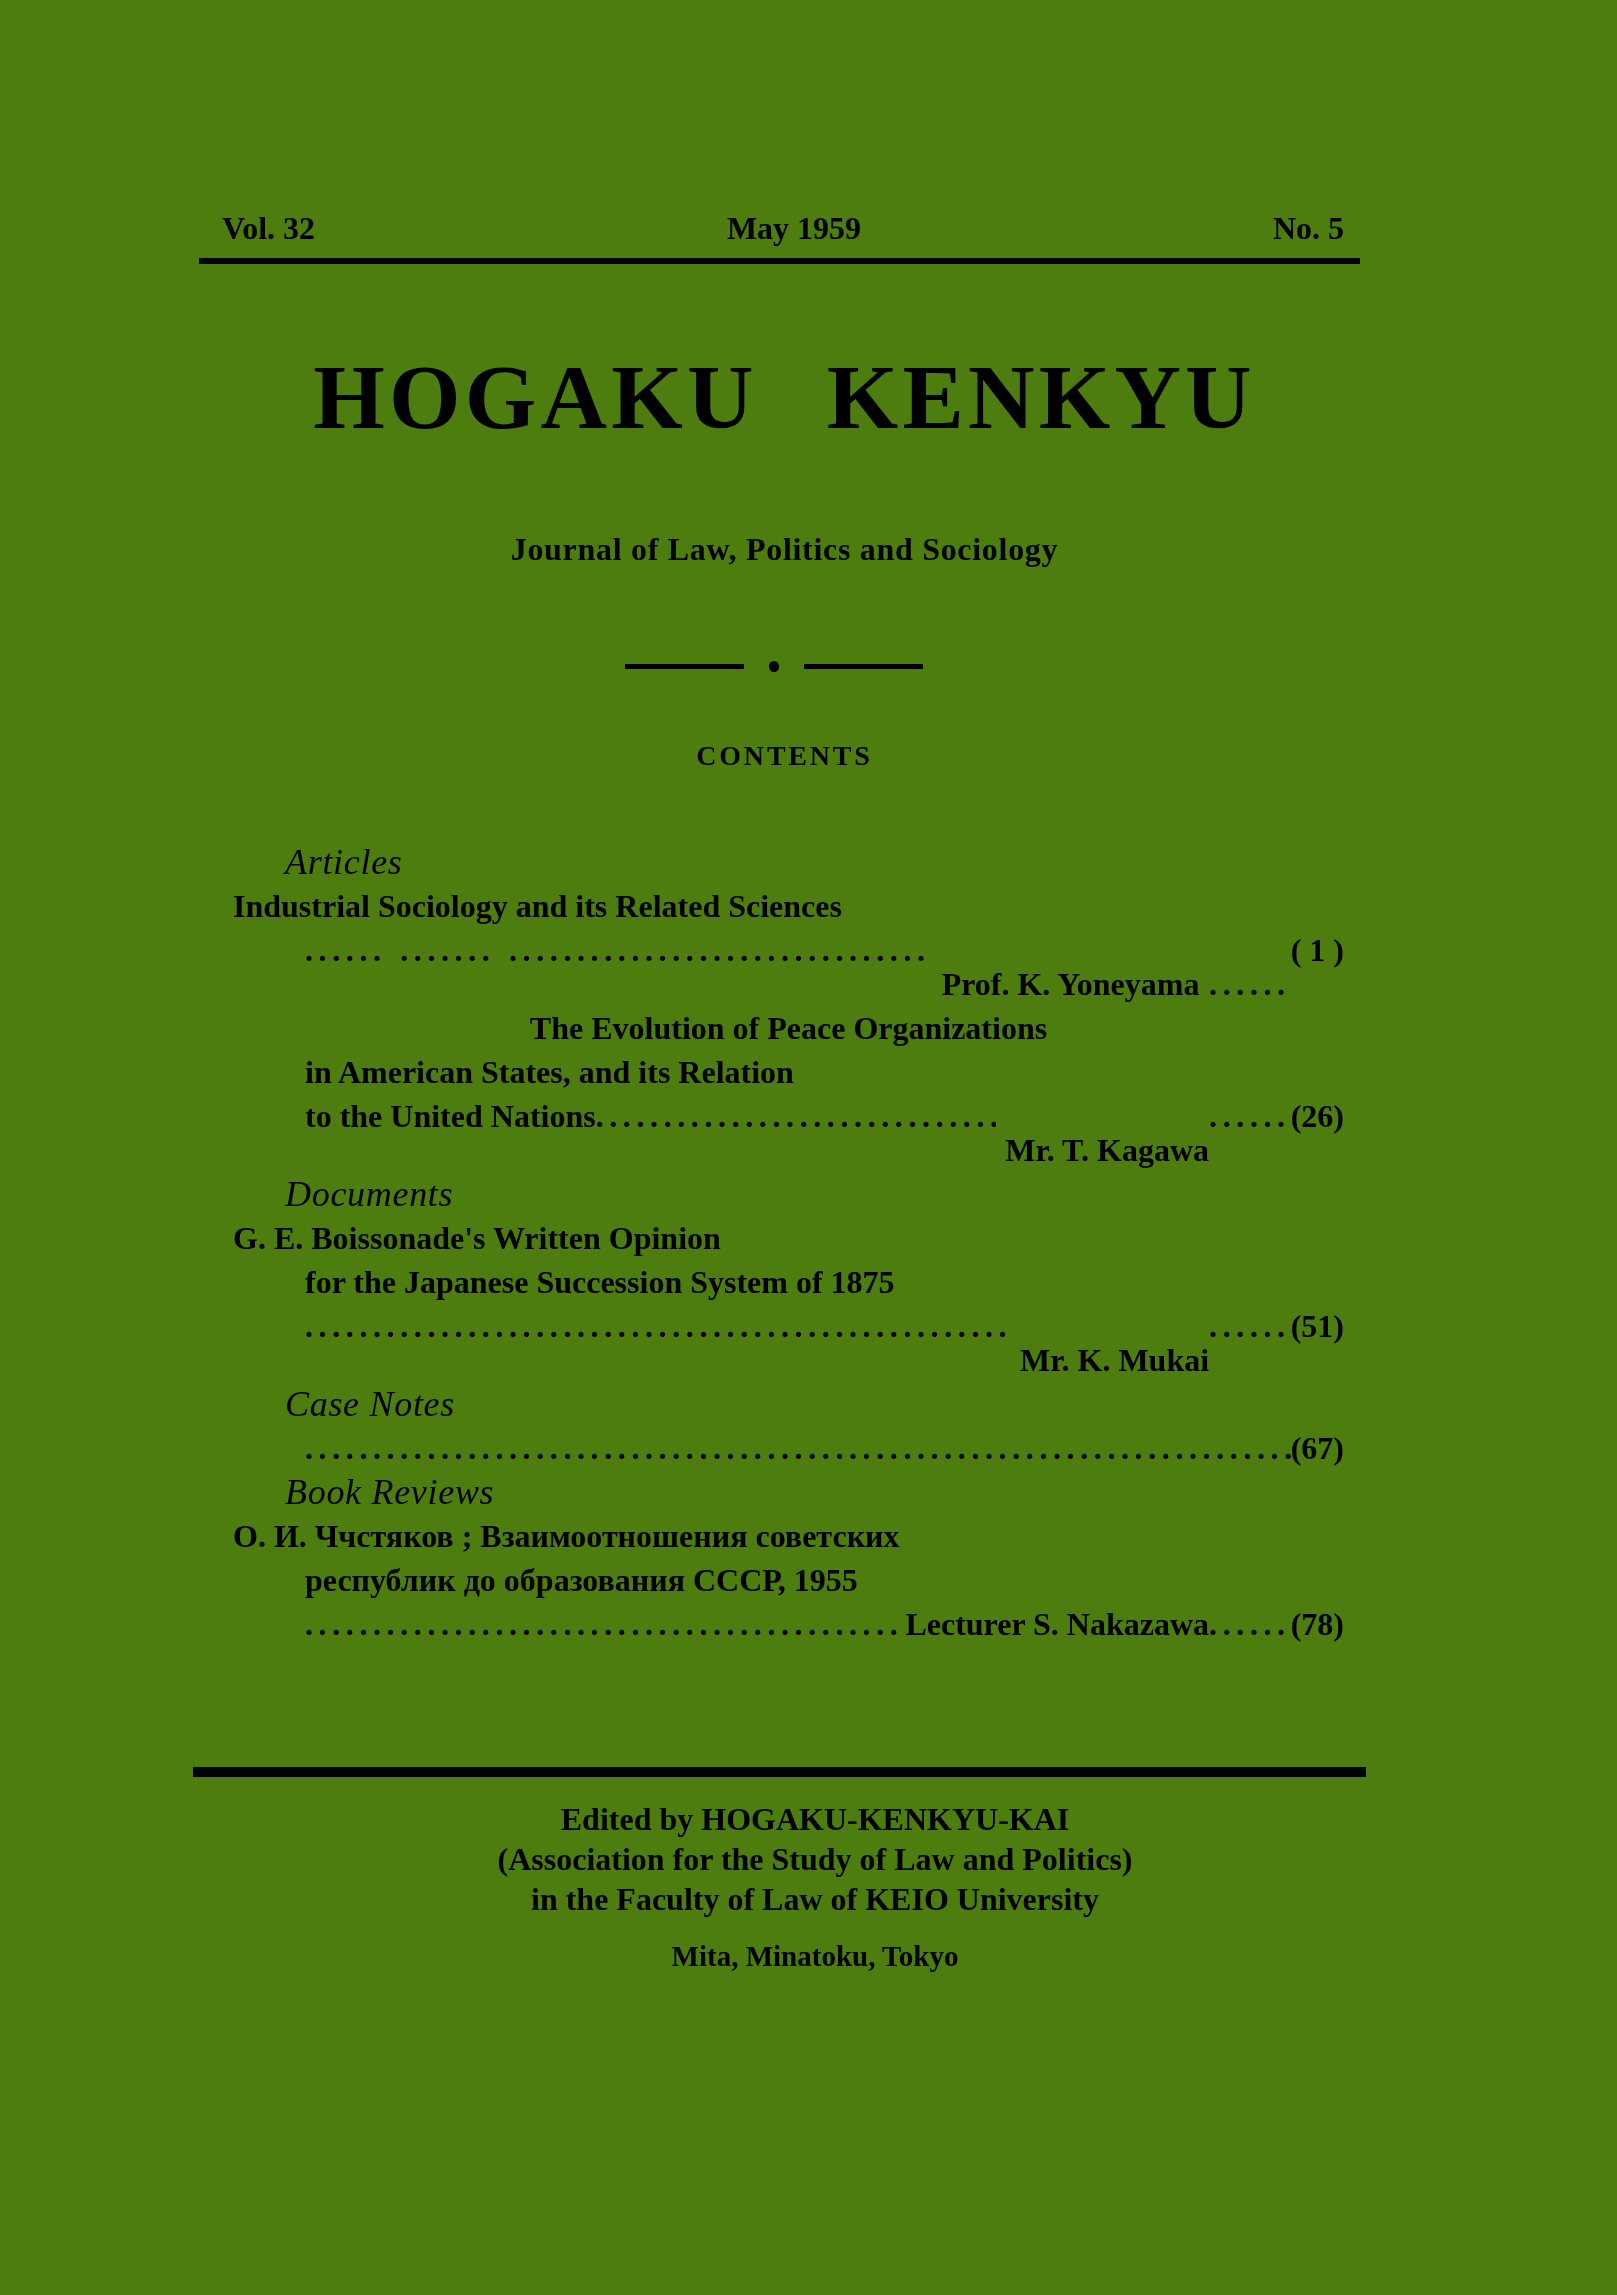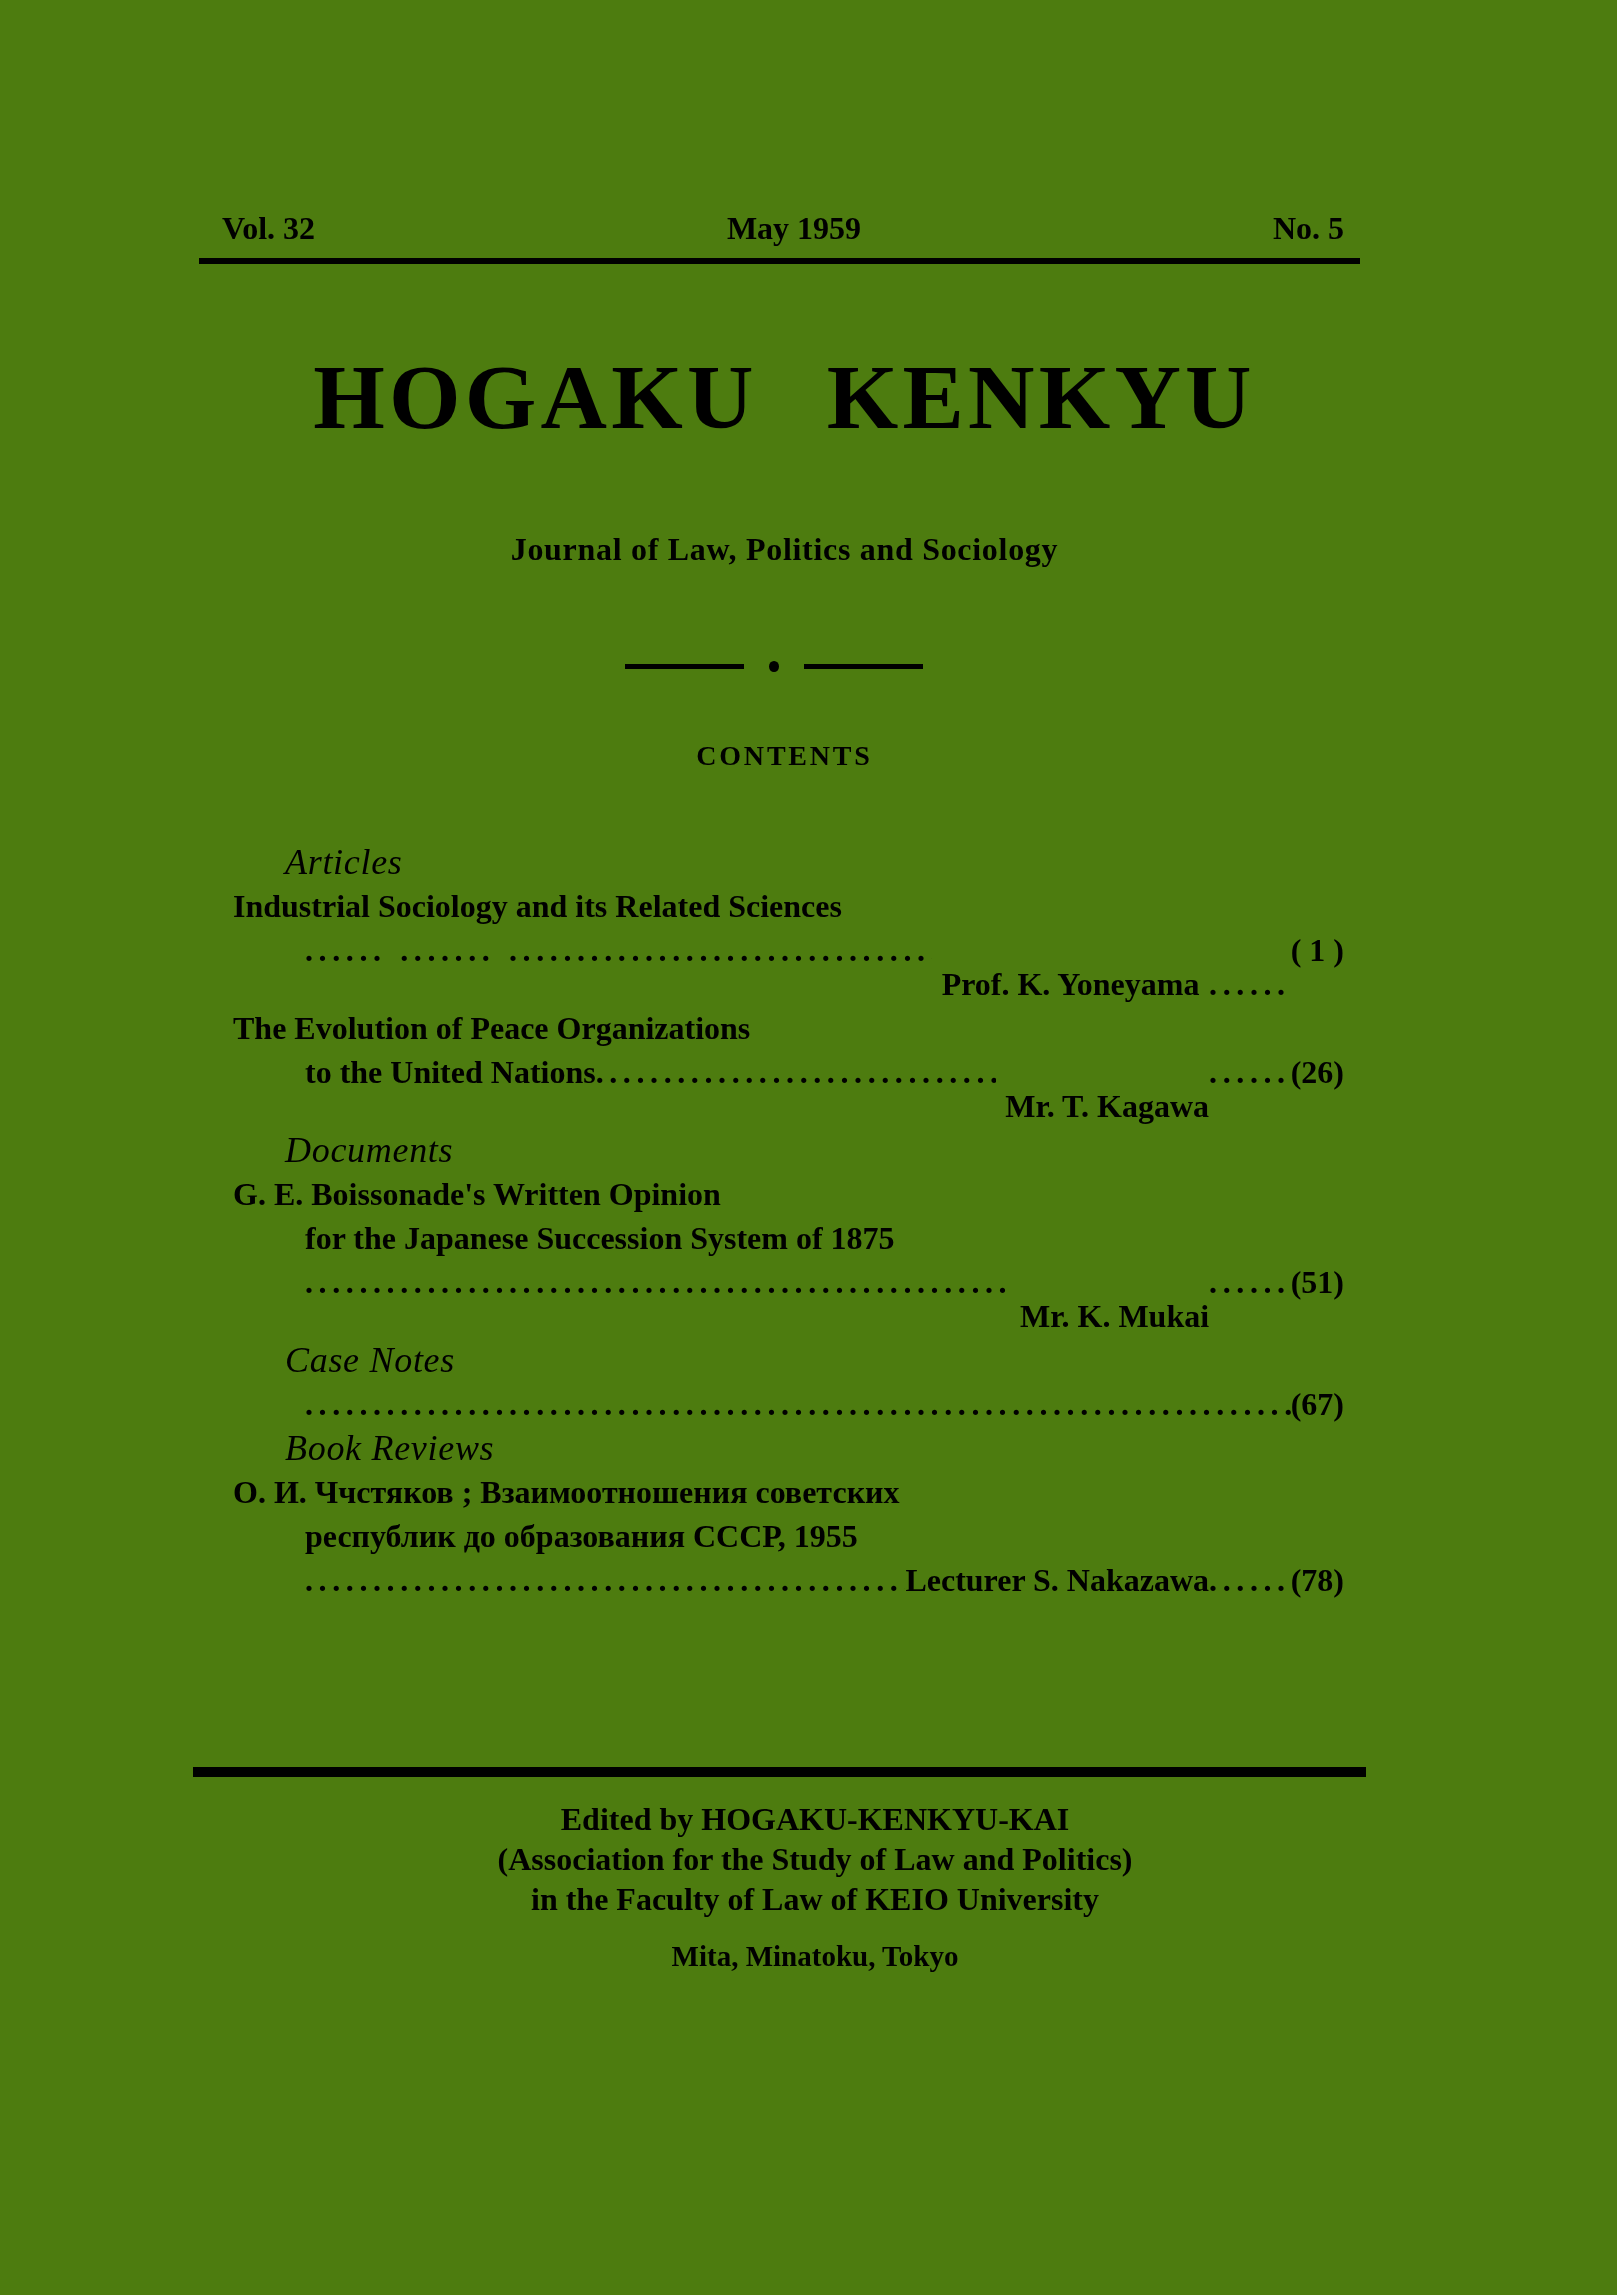--- a/index.html
+++ b/index.html
@@ -115,21 +115,21 @@
     overflow: hidden;
     white-space: nowrap;
     letter-spacing: 5.6px;
   }
   .fixed { flex: 0 0 auto; }
   .trail { letter-spacing: 5.6px; }
   .pad { padding-left: 9.7px; margin-top: 34px; }
 
   .mt-head  { margin-top: 16.7px; font-style: italic; }  
   .mt-entry { margin-top: 22px; font-family: Liberation Serif, serif; }  
-  .mt-para  { margin-top: 16.7px; }  
+  .mt-para  { margin-top: 16.7px; text-align: center; }  
   .mt-lead  { margin-top: 7px; }  
   .mt-tight { margin-top: 2.8px;  }
 
   
   .footer-rule {
     position: absolute;
     top: 1767px;
     left: 193px;
     width: 1173px;
     height: 10.4px;
@@ -180,20 +180,21 @@
 
     <div class="mt-entry">Industrial Sociology and its Related Sciences</div>
     <div class="leader-line indent mt-lead">
       <span class="leader">...... ....... ...................................................</span>
       <span class="fixed pad">Prof. K. Yoneyama</span>
       <span class="fixed trail pad">......</span>
       <span class="fixed">( 1 )</span>
     </div>
 
     <div class="mt-para">The Evolution of Peace Organizations</div>
+    <div class="indent">in American States, and its Relation</div>
     <div class="leader-line indent">
       <span class="fixed">to the United Nations</span>
       <span class="leader">........................................</span>
       <span class="fixed pad">Mr. T. Kagawa</span>
       <span class="fixed trail">......</span>
       <span class="fixed">(26)</span>
     </div>
 
     <div class="sec-heading mt-head">Documents</div>
 

